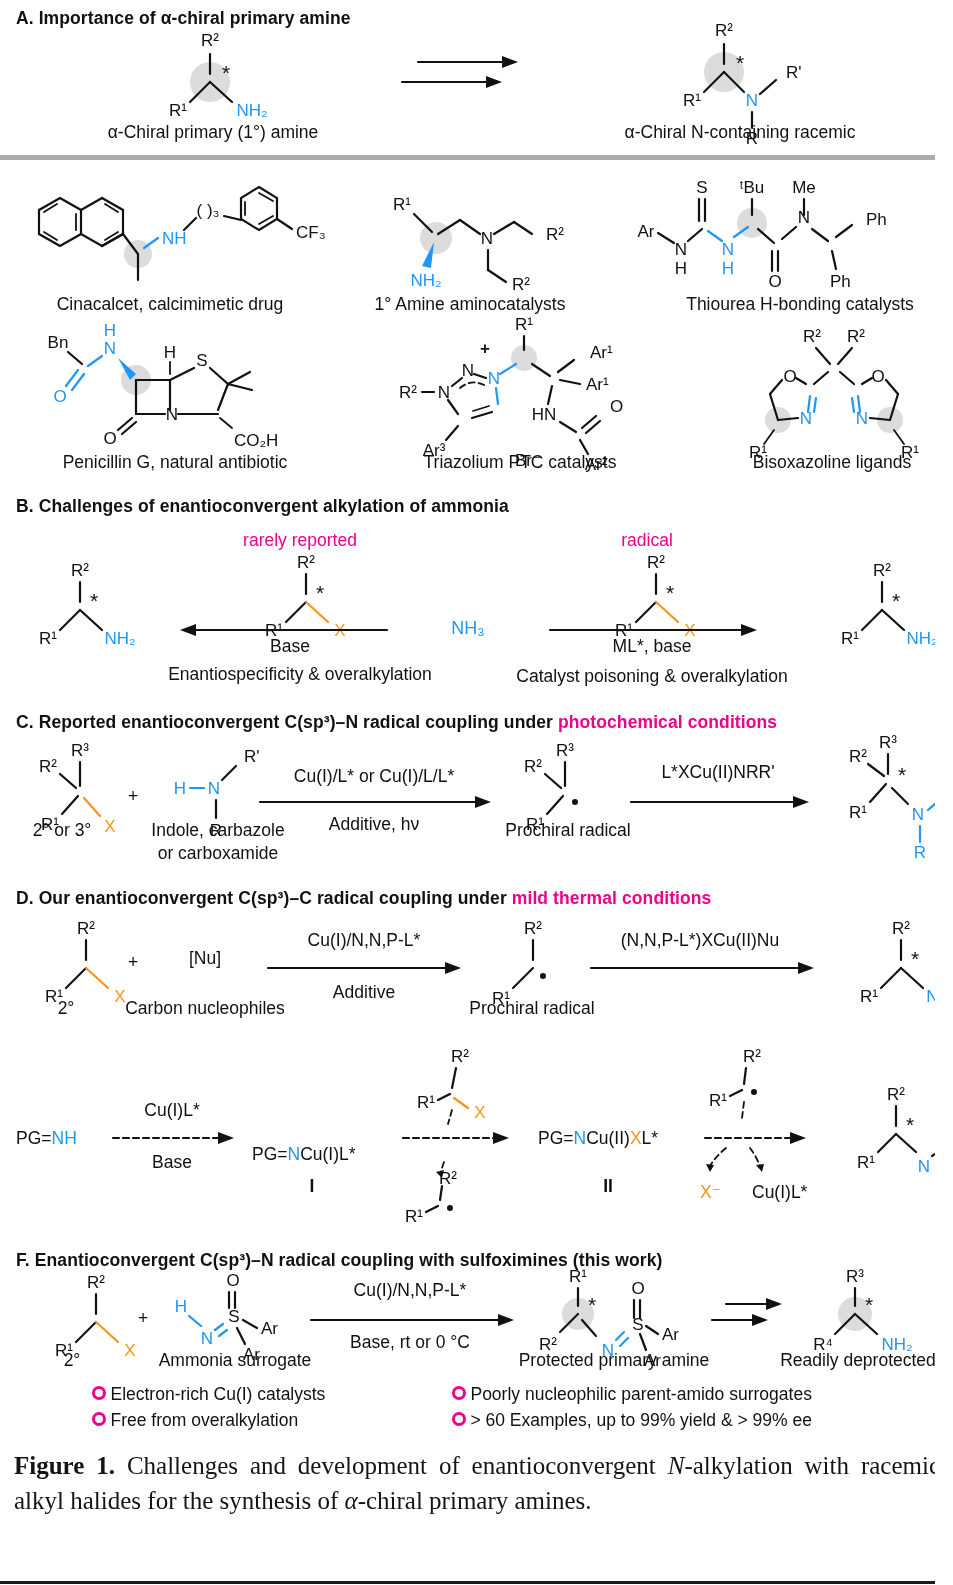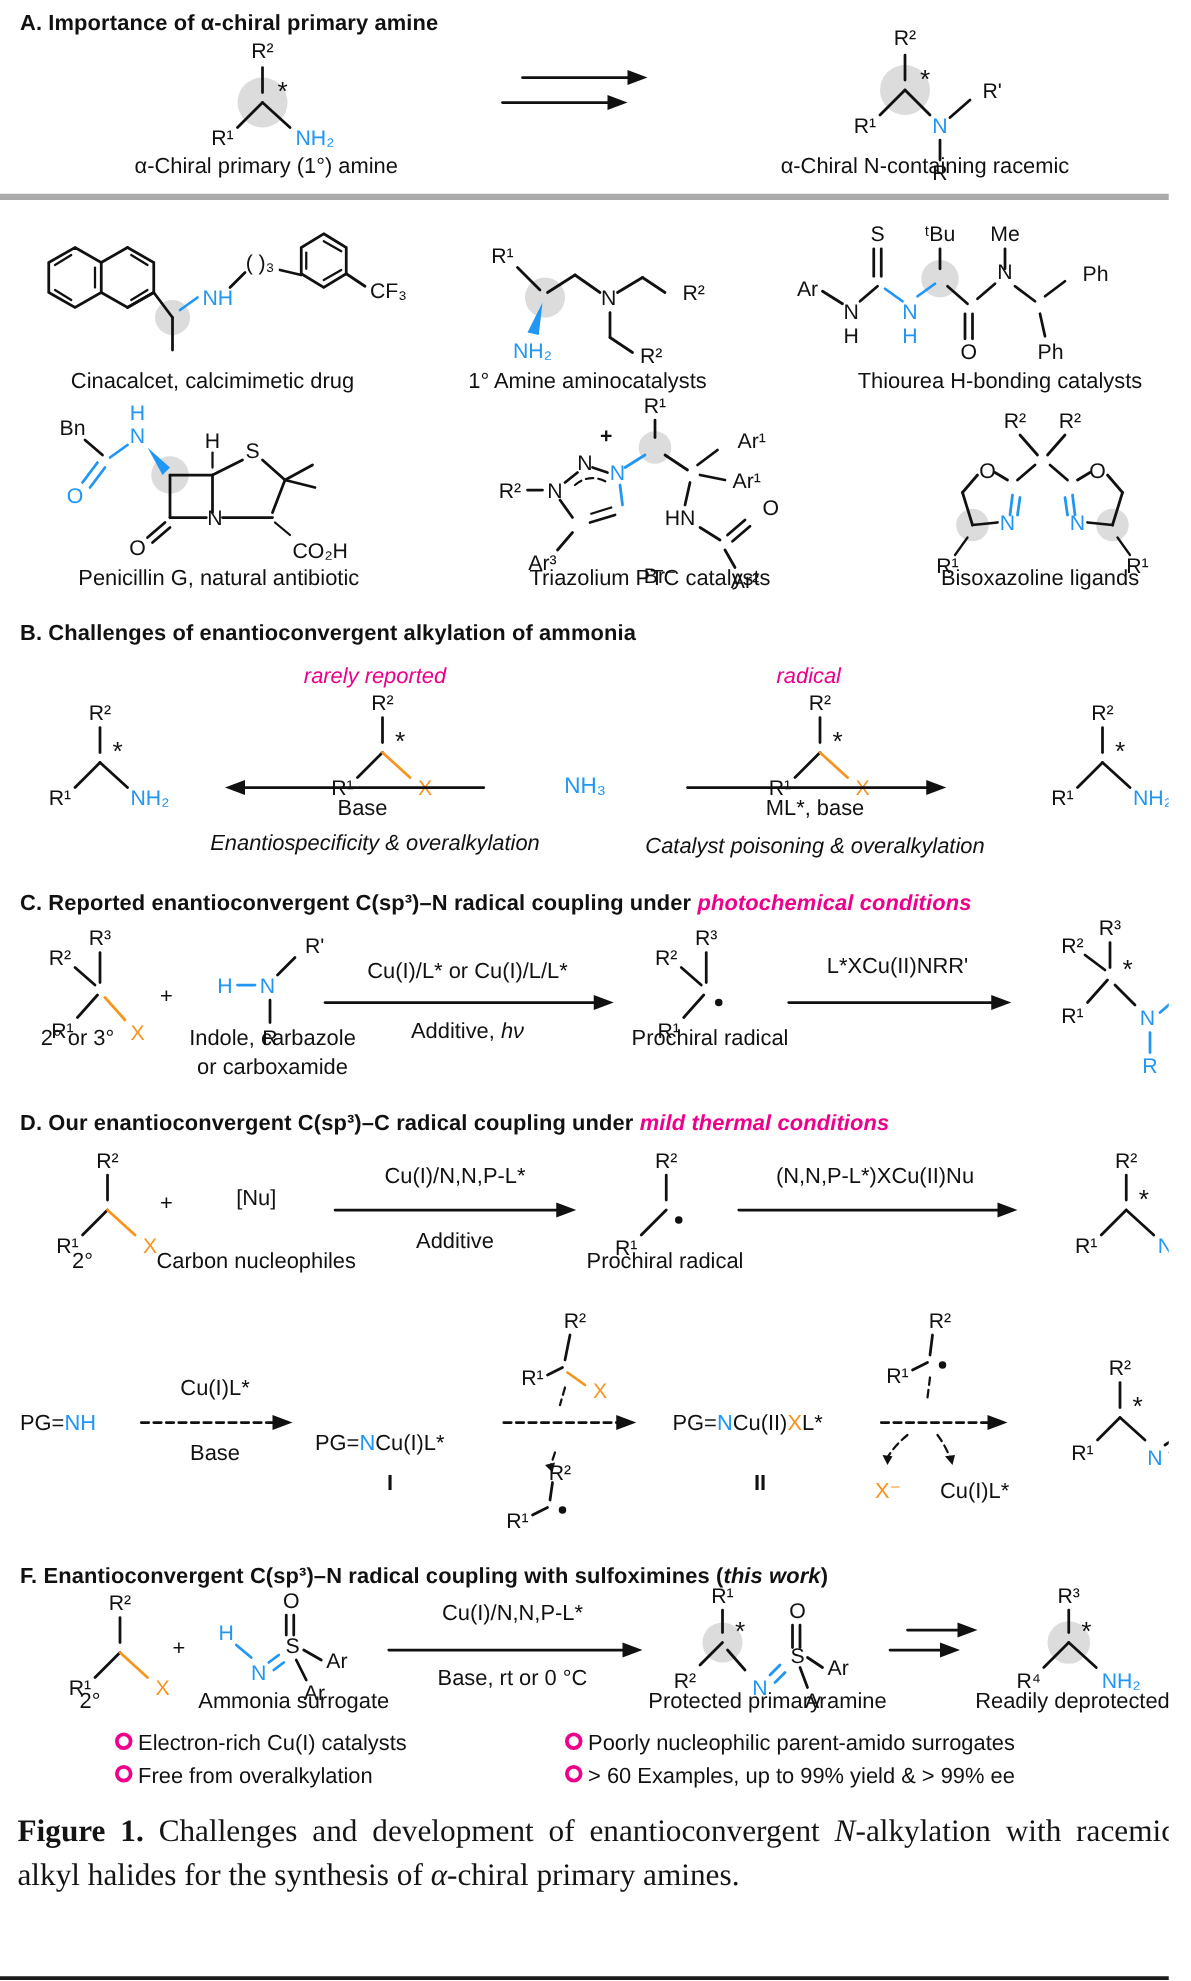--- a/index.html
+++ b/index.html
@@ -2,21 +2,21 @@
 <html><head>
 <meta charset="utf-8">
 <style>
   html,body{margin:0;padding:0;background:#fff;}
   .page{position:relative;width:935px;height:1585px;background:#fff;overflow:hidden;
         font-family:"Liberation Sans","DejaVu Sans",sans-serif;color:#111;}
   .abs{position:absolute;}
   .ctr{transform:translateX(-50%);white-space:nowrap;}
   .hdr{font-weight:700;font-size:17.5px;white-space:nowrap;letter-spacing:.1px;}
   .t{font-size:17.5px;white-space:nowrap;}
-  .it{font-style:italic;}
+  .it{}
   .b{font-weight:700;}
   .mag{color:#EC008C;}
   .blue{color:#2196F3;fill:#2196F3;}
   .orange{color:#F7941E;fill:#F7941E;}
   svg{overflow:visible;}
   svg text{font-family:"Liberation Sans","DejaVu Sans",sans-serif;font-size:17px;fill:#111;}
   svg text.star{font-size:21px;font-weight:400;}
   svg line, svg path, svg polyline{stroke:#111;stroke-width:2.2;fill:none;stroke-linecap:round;}
   svg .bl{stroke:#2196F3;}
   svg .or{stroke:#F7941E;}

